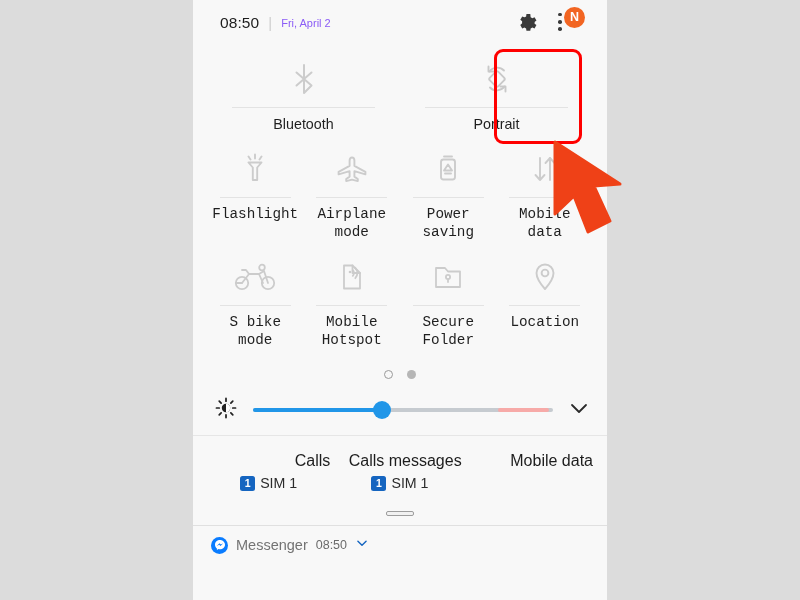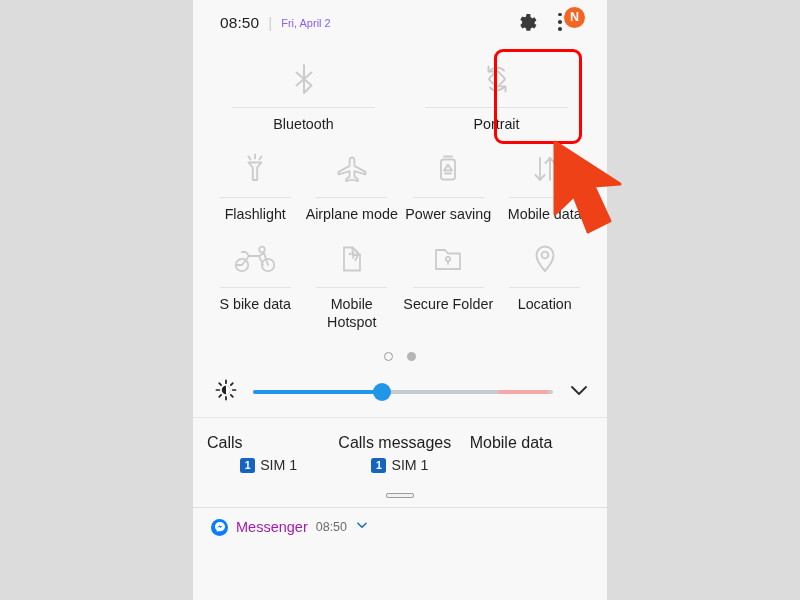--- a/index.html
+++ b/index.html
@@ -58,21 +58,21 @@
   }
   .tile-icon svg { display:block; }
   .tile-rule {
     width:74%; height:1px; background:#e3e3e3; margin:8px 0 7px 0;
   }
   .tile-label {
     font-size:14.3px; line-height:18px; color:#1f1f1f;
     text-align:center; width:96%;
     word-break:break-word;
   }
-  .row-2 .tile, .row-3 .tile { padding-top:16px; }
+  .row-2 .tile, .row-3 .tile { padding-top:16px;font-family:Liberation Mono, monospace; }
   .row-2 .tile-rule, .row-3 .tile-rule { margin-top:8px; }
 
   
   .dots {
     display:flex; justify-content:center; align-items:center;
     gap:14px; height:26px; margin-top:12px;
   }
   .dot-hollow {
     width:9px; height:9px; border-radius:50%;
     border:1.4px solid #9a9a9a; background:transparent;
@@ -109,21 +109,21 @@
   }
   .chevron { width:24px; height:24px; flex:none; }
 
   
   .hr-full { height:1px; background:#e6e6e6; margin-top:8px; }
 
   
   .sim-row {
     display:flex; padding:14px 10px 0 10px;
   }
-  .sim-cell { flex:1 1 0; text-align:left; padding:0 4px; }
+  .sim-cell { flex:1 1 0; text-align:right; padding:0 4px; }
   .sim-title { font-size:16px; color:#1d1d1d; line-height:22px; }
   .sim-sub {
     font-size:14.2px; color:#2b2b2b;
     display:flex; align-items:center; justify-content:center;
     gap:5px; margin-top:2px; line-height:19px;
   }
   .sim-chip {
     display:inline-flex; align-items:center; justify-content:center;
     width:15px; height:15px; border-radius:2.5px;
     background:#1565c0; color:#fff; font-size:10.5px; font-weight:bold;
@@ -141,21 +141,21 @@
   
   .notif {
     display:flex; align-items:center; gap:8px;
     padding:10px 18px 0 18px;
   }
   .notif-logo {
     width:17px; height:17px; border-radius:50%;
     background:#0a7cff; flex:none;
     display:flex; align-items:center; justify-content:center;
   }
-  .notif-app { font-size:14.5px; color:#a21caf; }
+  .notif-app { font-size:14.5px; color:#737373; }
   .notif-time { font-size:12.5px; color:#6b6b6b; }
 
   
   .highlight-box {
     position:absolute;
     left:494px; top:49px; width:88px; height:95px;
     border:3px solid #ff0000; border-radius:9px;
     pointer-events:none;
   }
   .cursor-arrow {
@@ -280,21 +280,21 @@
               <circle cx="9" cy="21" r="6.2"></circle>
               <circle cx="35" cy="21" r="6.2"></circle>
               <path d="M9 21l7-9h10l4 9"></path>
               <path d="M16 12l-3-4h-4"></path>
               <path d="M26 12l5-3 4 12"></path>
               <circle cx="29" cy="5.5" r="2.8"></circle>
               <path d="M3 21h6"></path>
             </svg>
           </span>
           <span class="tile-rule"></span>
-          <span class="tile-label">S bike data</span>
+          <span class="tile-label">S bike mode</span>
         </div>
 
         <div class="tile">
           <span class="tile-icon">
             <svg width="30" height="32" viewBox="0 0 30 32" fill="none" stroke="#cccccc" stroke-width="1.8" stroke-linecap="round" stroke-linejoin="round">
               <path d="M7 4.5h8.5L23 12v15.5H7z"></path>
               <path d="M15.5 4.5V12H23"></path>
               <circle cx="13" cy="11" r="1.3" fill="#cccccc" stroke="none"></circle>
               <path d="M15.8 9.2a4 4 0 0 1 0 5.6"></path>
               <path d="M18.3 6.8a7.6 7.6 0 0 1 0 10.4"></path>

